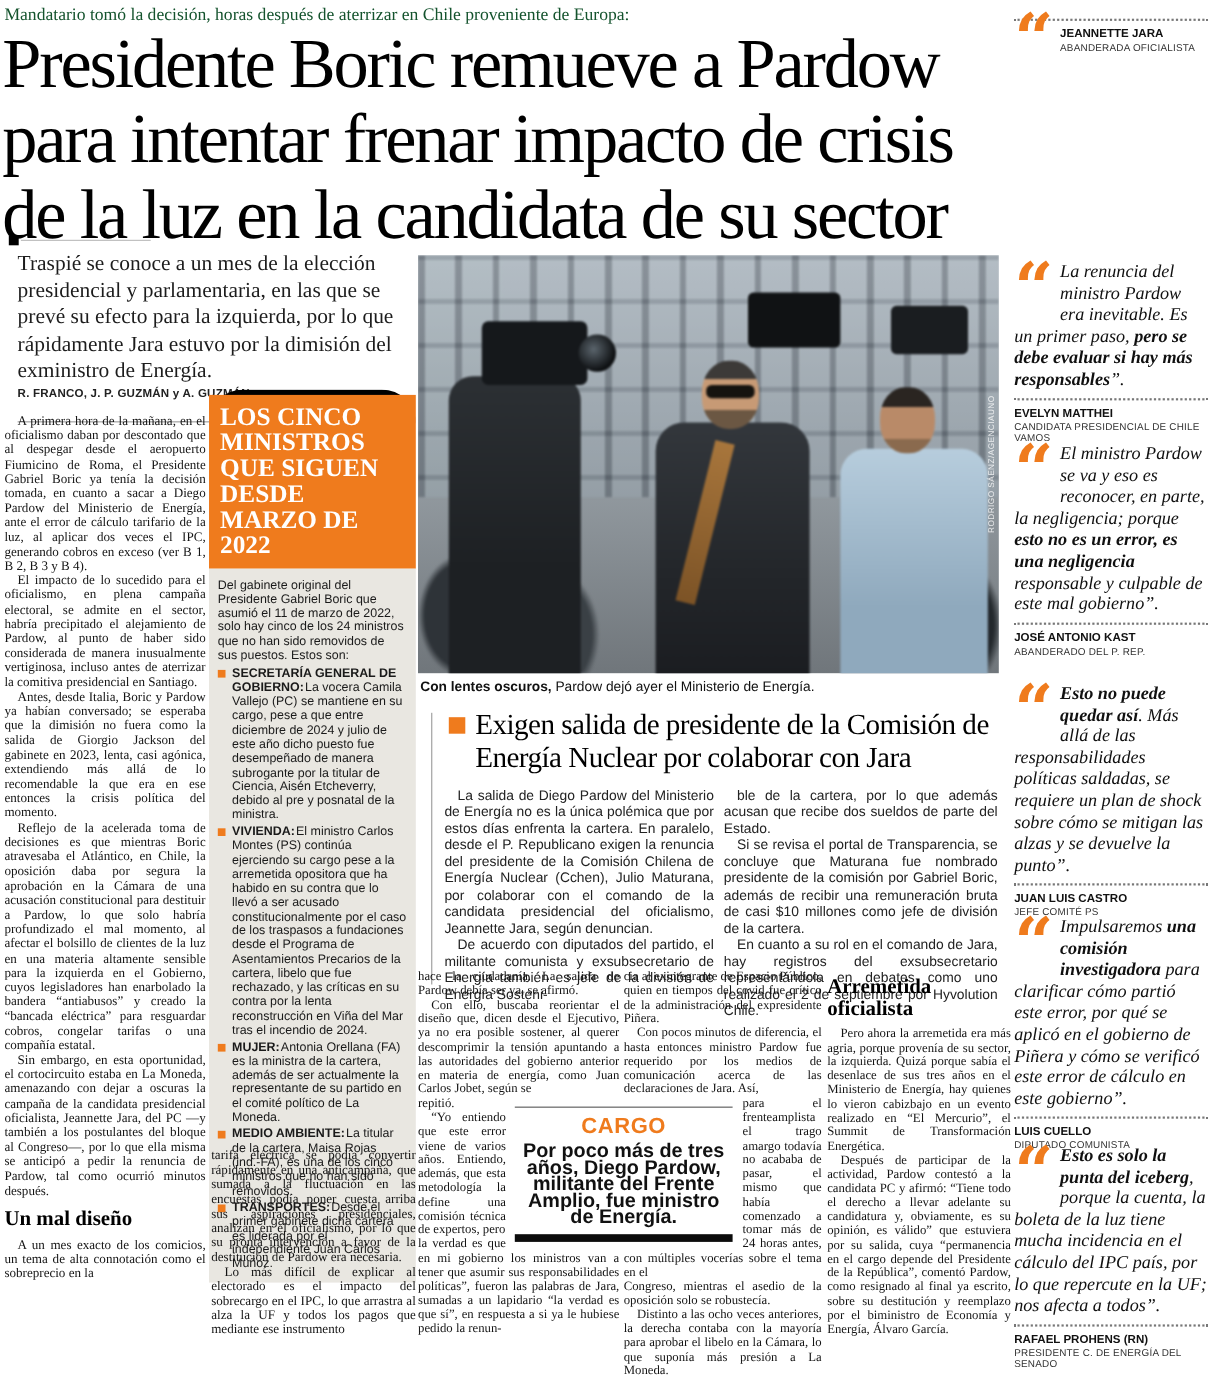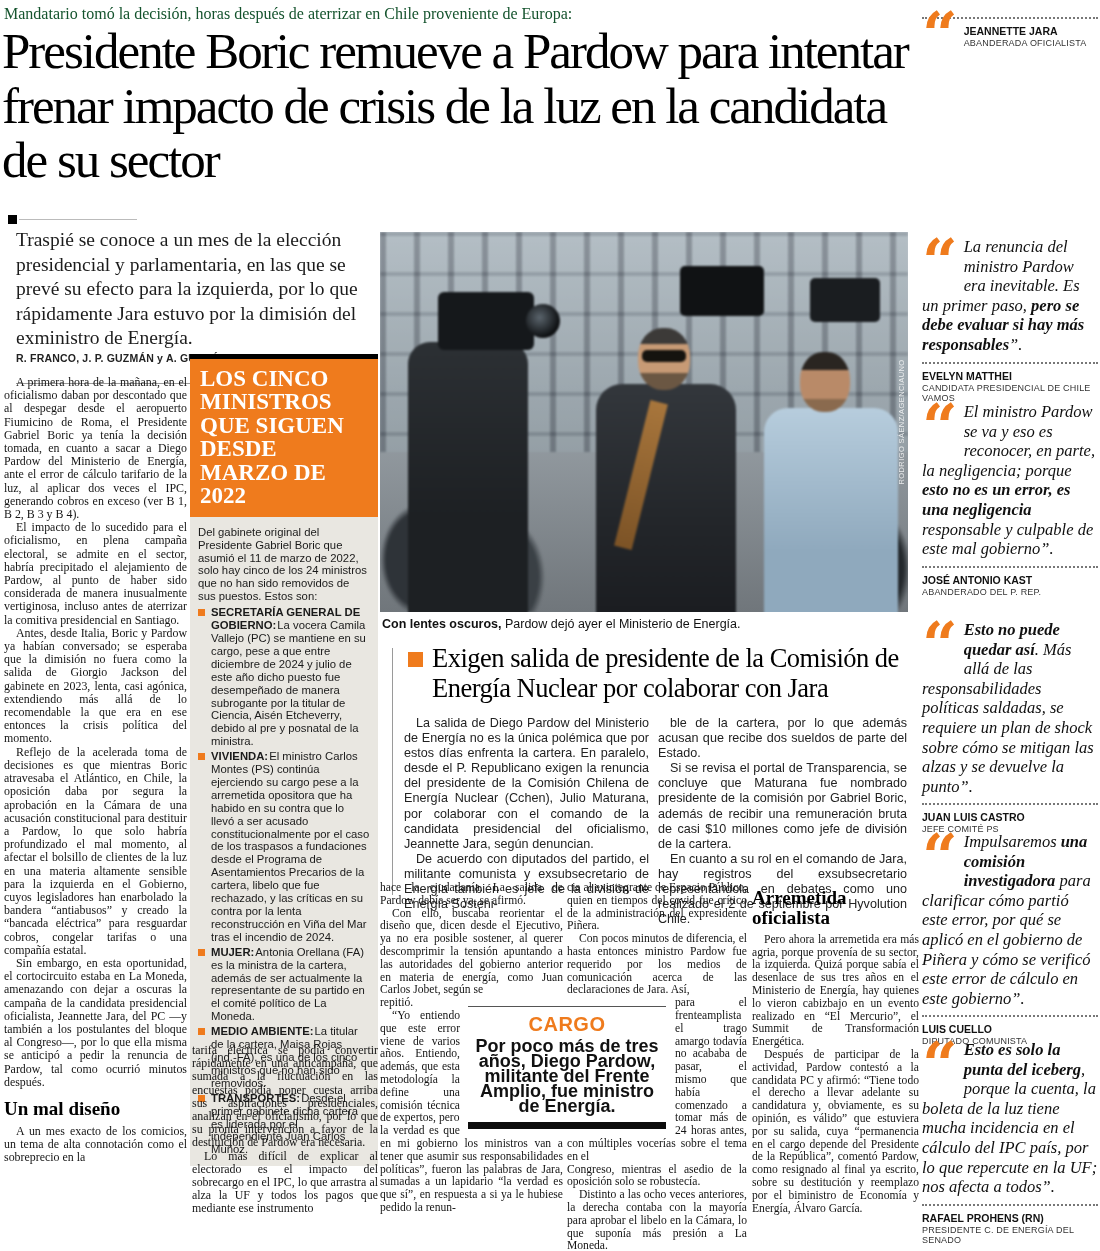--- a/index.html
+++ b/index.html
@@ -2,21 +2,21 @@
 <html lang="es"><head>
 <meta charset="utf-8">
 <style>
   html,body{margin:0;padding:0;background:#fff;}
   .page{position:relative;width:1100px;height:1251px;background:#fff;overflow:hidden;
         font-family:"Liberation Serif",serif;color:#111;}
   .abs{position:absolute;}
 
   
   .kicker{left:4px;top:5px;width:1010px;font-size:16px;color:#14532d;}
-  .headline{left:2px;top:24px;width:920px;font-size:51px;line-height:1.07;font-weight:400;
+  .headline{left:2px;top:24px;width:920px;font-size:64px;line-height:1.07;font-weight:400;
             letter-spacing:-2px;color:#000;margin:0;}
   .lead-marker{left:8px;top:209px;width:140px;height:10px;}
   .lead-marker .sq{display:inline-block;width:9px;height:9px;background:#000;vertical-align:middle;}
   .lead-marker .ln{display:inline-block;width:118px;height:1px;background:#bbb;vertical-align:middle;margin-left:2px;}
   .lead{left:16px;top:228px;width:356px;font-size:19.5px;line-height:1.26;color:#1c1c1c;margin:0;}
   .byline{left:16px;top:352px;font-family:"Liberation Sans",sans-serif;font-size:10.5px;font-weight:bold;
           color:#222;letter-spacing:.2px;border-bottom:1px solid #999;padding-bottom:19px;}
 
   
   .bodycol{font-size:11.9px;line-height:13.2px;text-align:justify;color:#141414;overflow:hidden;}
@@ -26,21 +26,21 @@
   .col2text{left:192px;top:1044px;width:186px;height:205px;}
   .col3{left:380px;top:882px;width:183px;height:368px;font-size:11.6px;line-height:12.8px;}
   .col4{left:567px;top:882px;width:180px;height:368px;font-size:11.6px;line-height:12.8px;}
   .col5{left:752px;top:874px;width:167px;height:376px;font-size:11.6px;line-height:12.8px;}
   .subhead{font-weight:bold;font-size:19px;line-height:1.05;margin:10px 0 6px;text-indent:0;
            font-family:"Liberation Serif",serif;color:#000;}
   .holeR{float:right;width:96px;height:140px;margin-left:7px;}
   .holeL{float:left;width:101px;height:140px;margin-right:7px;}
 
   
-  .mbox{left:190px;top:354px;width:188px;border-top:5px solid #000;font-family:"Liberation Sans",sans-serif;}
+  .mbox{left:190px;top:354px;width:188px;border-top:5px solid #000;font-family:"Liberation Sans",sans-serif;border-radius:31px;}
   .mbox-head{background:#ef7b1d;color:#fff;font-family:"Liberation Serif",serif;font-weight:bold;
              font-size:23px;line-height:1.02;padding:8px 10px 9px;margin:0;}
   .mbox-body{background:#e9e7e1;padding:9px 8px 10px;font-size:11.3px;line-height:12.9px;color:#1a1a1a;}
   .mbox-intro{margin:0 0 3px;}
   .mitem{position:relative;padding-left:13px;margin-top:2px;}
   .mitem .msq{position:absolute;left:0;top:3px;width:7px;height:7px;background:#ef7b1d;}
   .mitem b{margin-right:1px;}
 
   
   .photo{left:380px;top:232px;width:528px;height:380px;background:linear-gradient(180deg,#c3cad0 0%,#9aa2a8 45%,#70767b 100%);overflow:hidden;}

